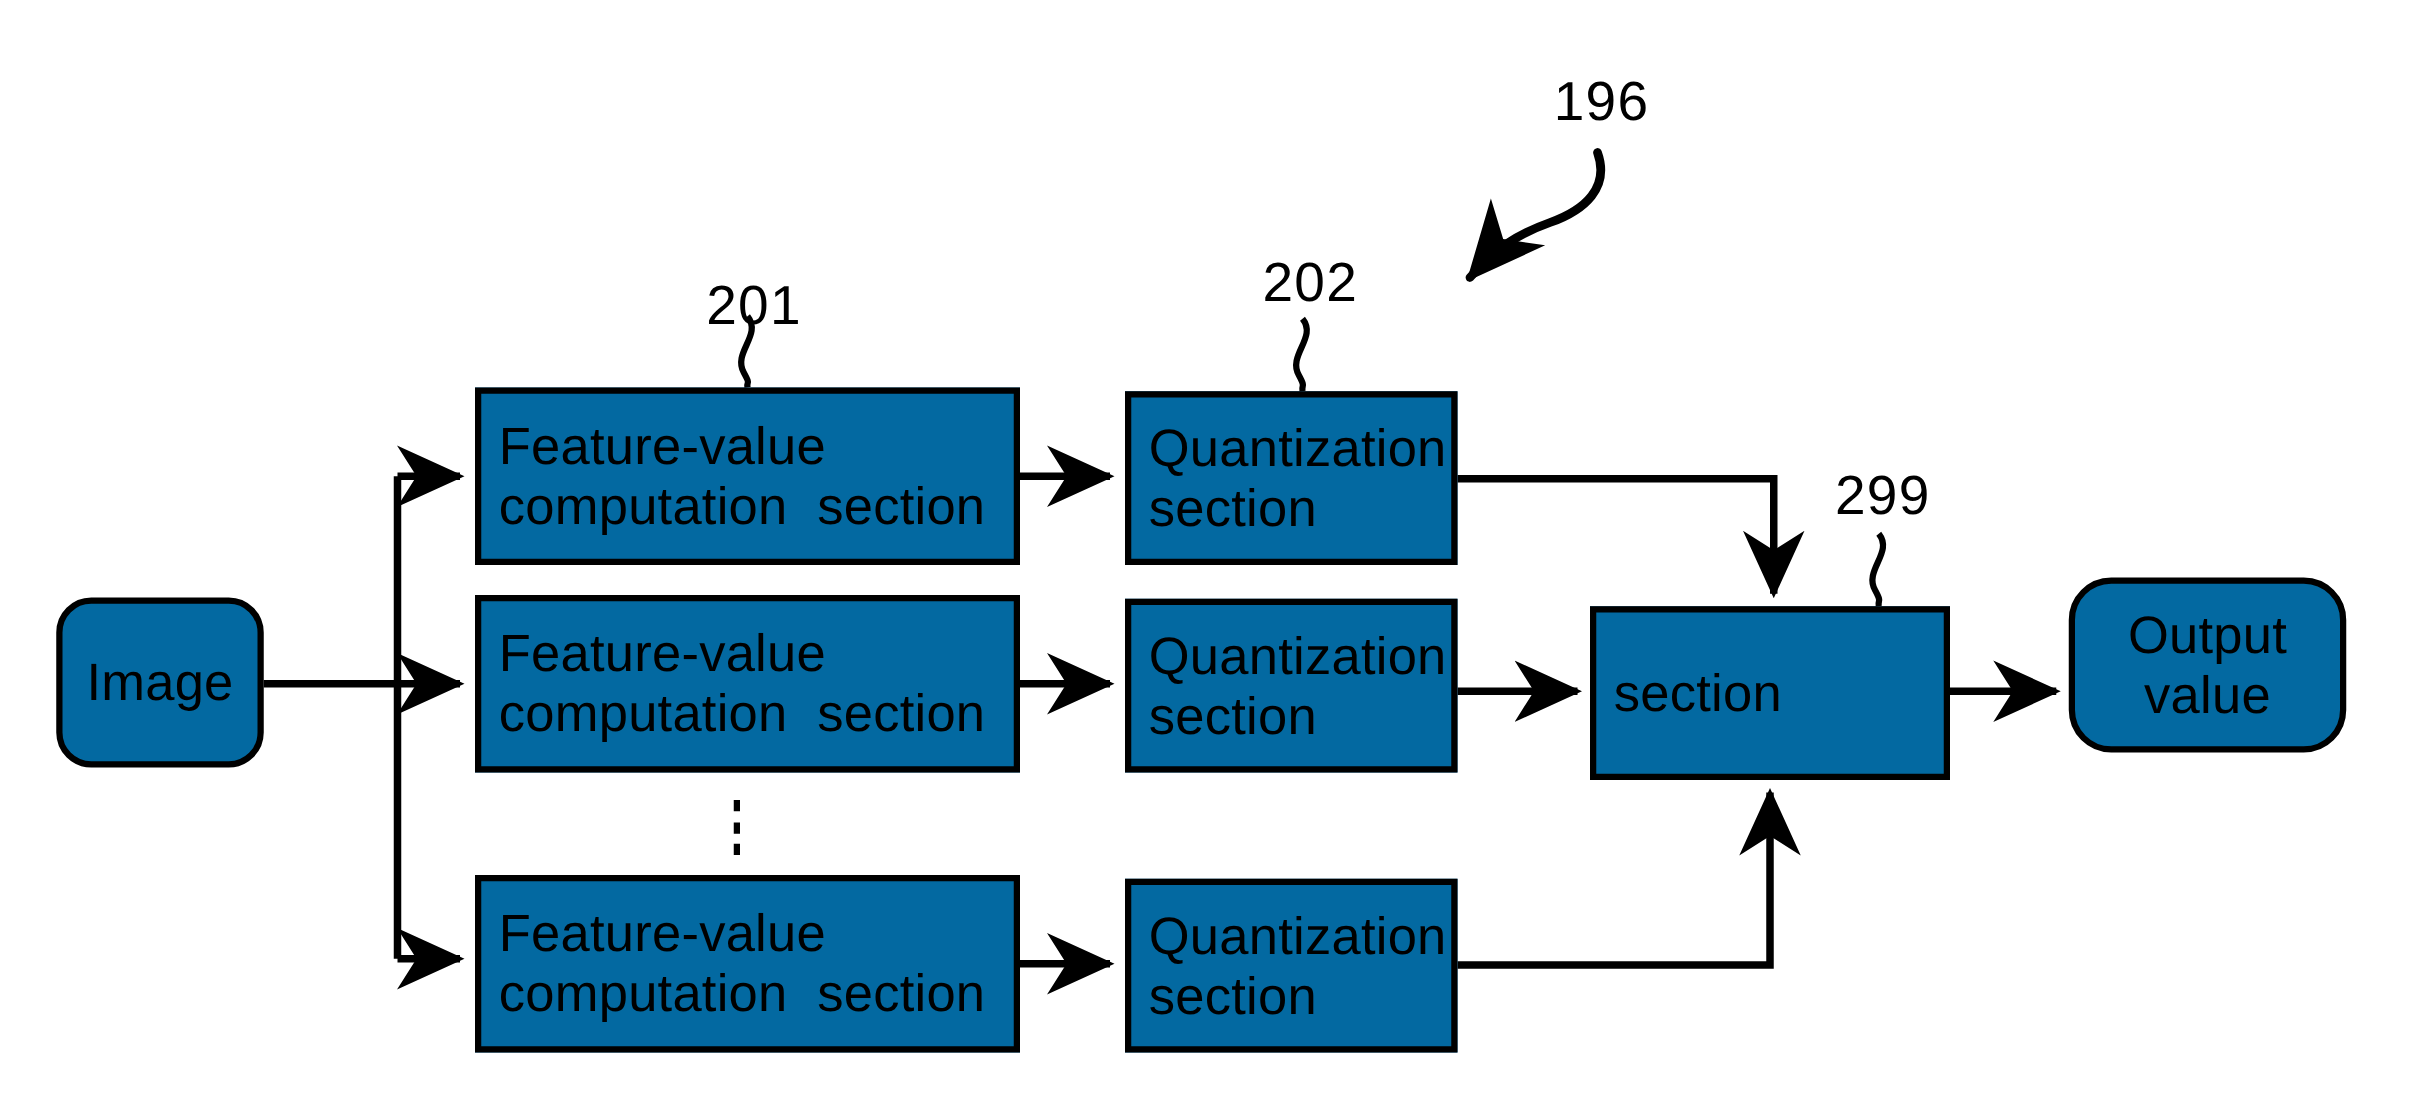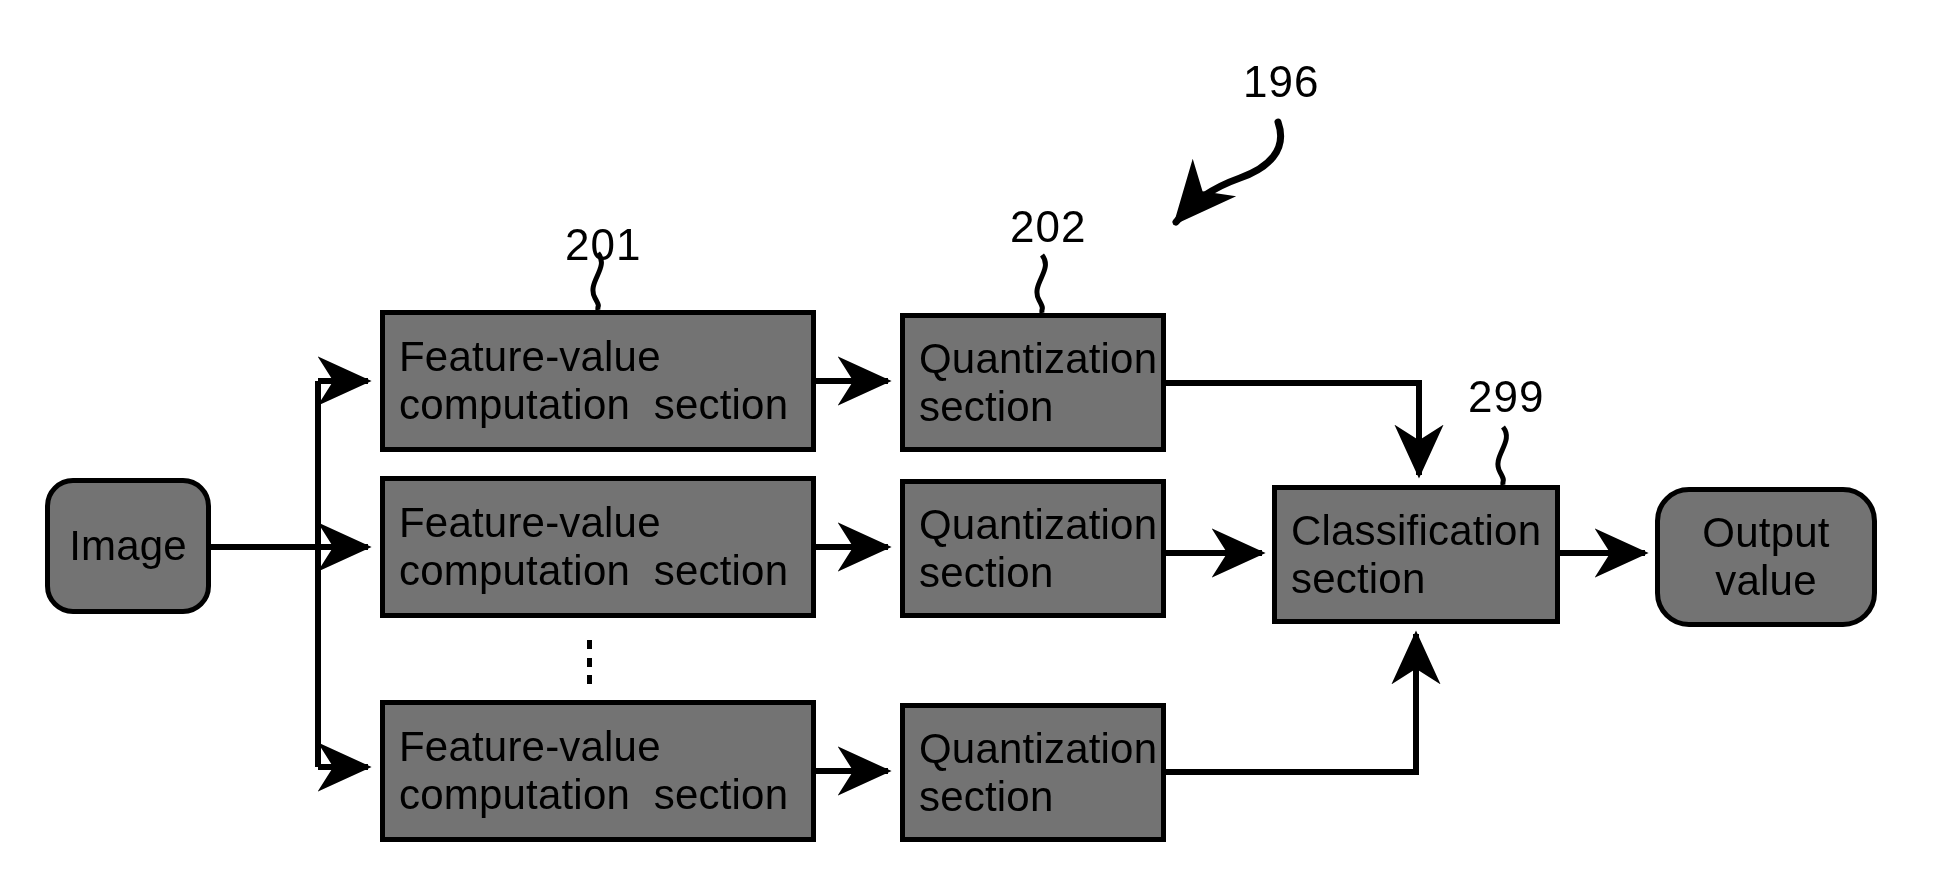--- a/index.html
+++ b/index.html
@@ -23,21 +23,21 @@
     position: absolute;
     left: 0;
     top: 0;
     width: 1934px;
     height: 874px;
     pointer-events: none;
   }
   .node {
     position: absolute;
     box-sizing: border-box;
-    background: #737373;
+    background: #0369a1;
     border: 5px solid #000000;
     display: flex;
     flex-direction: column;
     align-items: flex-start;
     justify-content: center;
     padding: 0 14px;
     z-index: 2;
   }
   .node.rounded {
     border-radius: 34px;
@@ -146,25 +146,24 @@
     <span class="line">Quantization</span>
     <span class="line">section</span>
   </div>
 
   <div class="node" style="left:900px; top:703px; width:266px; height:139px;">
     <span class="line">Quantization</span>
     <span class="line">section</span>
   </div>
 
   <div class="node" style="left:1272px; top:485px; width:288px; height:139px;">
-    <span class="line">Classification</span>
     <span class="line">section</span>
   </div>
 
-  <div class="node rounded" style="left:1655px; top:487px; width:222px; height:140px;">
+  <div class="node rounded" style="left:1655px; top:462px; width:222px; height:140px;">
     <span class="line">Output</span>
     <span class="line">value</span>
   </div>
 
   <div class="reflabel" style="left:565px; top:203px;margin-top:20px;">201</div>
 
   <div class="reflabel" style="left:1010px; top:205px;">202</div>
 
   <div class="reflabel" style="left:1468px; top:375px;">299</div>
 

